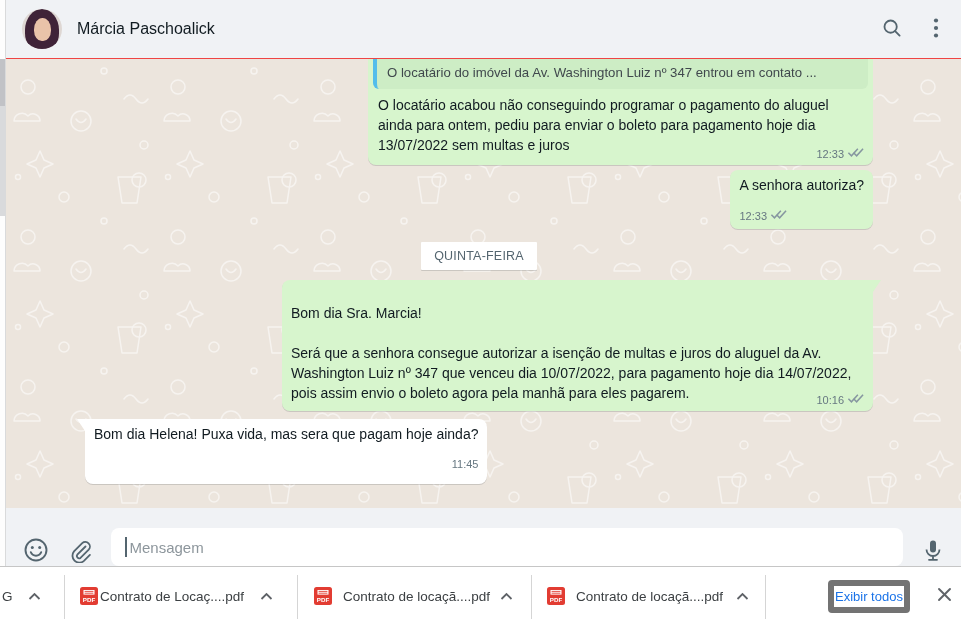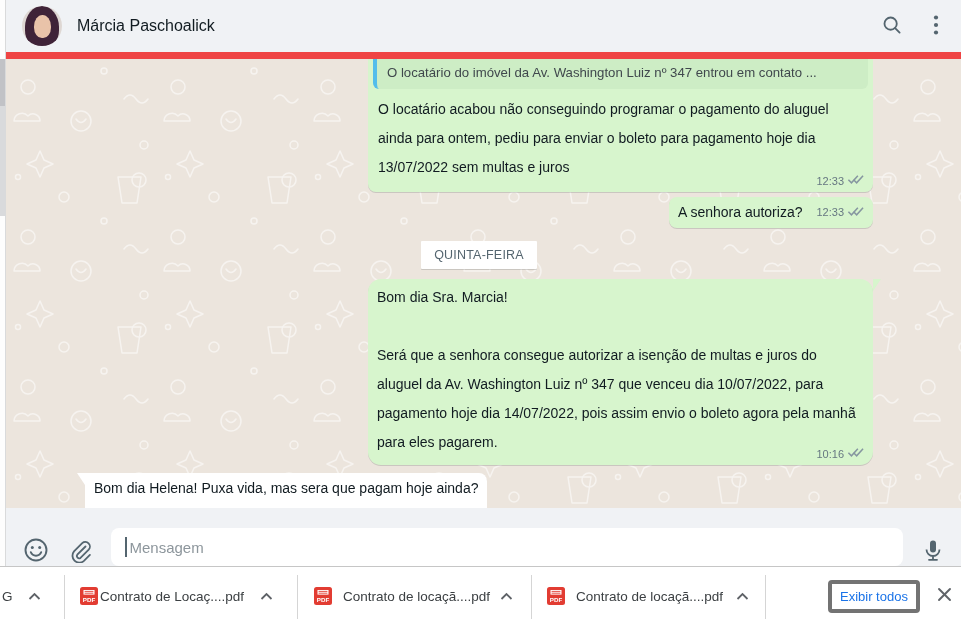--- a/index.html
+++ b/index.html
@@ -7,57 +7,57 @@
   .app{position:relative;width:961px;height:625px;overflow:hidden;
        font-family:"Liberation Sans",sans-serif;background:#ffffff;}
 
   
   .left-gutter{position:absolute;left:0;top:0;width:6px;height:566px;background:#fdfdfd;border-right:1px solid #d9dadb;z-index:6;}
   .scrollbar-thumb{position:absolute;left:0;top:59px;width:5px;height:47px;background:#c1c2c6;}
   .scrollbar-track{position:absolute;left:0;top:106px;width:5px;height:110px;background:#d9dadc;}
 
   
   .chat-header{position:absolute;left:6px;top:0;right:0;height:59px;background:#f0f2f5;
-               border-bottom:7px solid #ef4444;display:flex;align-items:center;
+               border-bottom:1px solid #ef4444;display:flex;align-items:center;
                padding:0 22px 0 16px;z-index:4;}
   .avatar{width:40px;height:40px;border-radius:50%;position:relative;overflow:hidden;background:#ded7d3;flex:none;cursor:pointer;}
   .avatar-hair{position:absolute;left:3px;top:0;width:34px;height:42px;background:#3f2338;border-radius:50% 50% 42% 42%;}
   .avatar-face{position:absolute;left:12px;top:9px;width:17px;height:23px;background:#e9c3a9;border-radius:50% 50% 46% 46%;}
   .contact-name{margin-left:15px;font-size:16px;font-weight:500;color:#111b21;}
   .header-actions{margin-left:auto;display:flex;align-items:center;gap:30px;}
   .icon-btn{background:none;border:none;padding:0;display:flex;align-items:center;justify-content:center;cursor:pointer;}
 
   
   .chat-area{position:absolute;left:6px;top:59px;right:0;height:449px;background:#ece5dd;overflow:hidden;}
   .chat-pattern{position:absolute;left:0;top:0;width:100%;height:100%;}
   .messages{position:absolute;left:0;top:0;right:0;bottom:0;display:flex;flex-direction:column;
             padding:0 88px 0 79px;}
   .msg{position:relative;border-radius:8px;box-shadow:0 1px .5px rgba(11,20,26,.15);
        font-size:14px;color:#111b21;}
   .msg.sent{background:#d7f5cd;align-self:flex-end;margin-left:12px;}
   .msg.received{background:#ffffff;align-self:flex-start;flex-direction:column;}
-  .msg-text{white-space:pre-wrap;line-height:29px;}
+  .msg-text{white-space:pre-wrap;line-height:20px;}
   .meta{font-size:11px;color:#667781;display:flex;align-items:center;gap:3px;white-space:nowrap;}
   .meta-abs{position:absolute;right:9px;bottom:5px;}
 
   .msg-0{width:505px;margin-top:-26px;padding:5px 5px 8px;}
   .quote{background:#cdedc5;border-left:4px solid #53bdeb;border-radius:6px;
          padding:27px 10px 9px;font-size:13.2px;color:#40484d;
          white-space:nowrap;overflow:hidden;cursor:pointer;}
   .msg-0 .msg-text{padding:6px 5px 2px;}
 
-  .msg-1{margin-top:5px;padding:6px 9px;display:flex;align-items:center;gap:14px;}
+  .msg-1{margin-top:5px;padding:6px 9px;display:flex;align-items:flex-start;gap:14px;flex-direction:column;}
   .msg-1 .msg-text{line-height:19px;}
   .msg-1 .meta{margin-bottom:1px;}
 
   .date-divider{align-self:center;margin:13px 0 10px;background:#ffffff;border-radius:1px;
                 padding:7px 13px;font-size:12.5px;color:#54656f;letter-spacing:.2px;
                 box-shadow:0 1px .5px rgba(11,20,26,.15);}
 
-  .msg-2{width:505px;padding:4px 9px 8px;border-top-right-radius:0;border-radius:13px;}
+  .msg-2{width:591px;padding:23px 9px 8px;border-top-right-radius:0;}
   .tail-right{position:absolute;top:0;right:-8px;width:0;height:0;
               border-top:12px solid #d7f5cd;border-right:8px solid transparent;}
   .tail-left{position:absolute;top:0;left:-8px;width:0;height:0;
              border-top:12px solid #ffffff;border-left:8px solid transparent;}
 
   .msg-3{margin-top:8px;padding:6px 9px;display:flex;align-items:flex-end;gap:14px;border-top-left-radius:0;}
   .msg-3 .msg-text{line-height:19px;}
   .msg-3 .meta{margin-bottom:8px;}
 
   .msg-4{margin-top:4px;width:513px;padding:6px 9px 8px;}
@@ -70,22 +70,22 @@
   .text-cursor{width:1.5px;height:20px;background:#54656f;}
   .placeholder{font-size:15px;color:#8d969c;margin-left:3px;}
 
   
   .downloads-bar{position:absolute;left:0;top:566px;width:961px;height:59px;background:#ffffff;
                  border-top:1px solid #c6c6c6;z-index:8;font-size:13.5px;color:#3c4043;}
   .dl-abs{position:absolute;top:50%;transform:translateY(-50%);}
   .dl-sep{position:absolute;top:8px;width:1px;height:44px;background:#d5d5d5;}
   .dl-name{cursor:pointer;white-space:nowrap;}
   .pdf-icon{width:18px;height:18px;display:block;}
-  .show-all-btn{position:absolute;left:828px;top:13px;height:33px;padding:0 8px;
-                background:#ffffff;border:4px solid #737373;border-radius:4px;
+  .show-all-btn{position:absolute;left:828px;top:13px;height:33px;padding:0 1px;
+                background:#ffffff;border:6px solid #737373;border-radius:4px;
                 color:#1a73e8;font-size:13px;font-weight:500;display:flex;align-items:center;cursor:pointer;
                 font-family:"Liberation Sans",sans-serif;}
 </style>
 </head>
 <body>
 
 <div class="app">
 
   <div class="left-gutter">
     <div class="scrollbar-thumb"></div>

